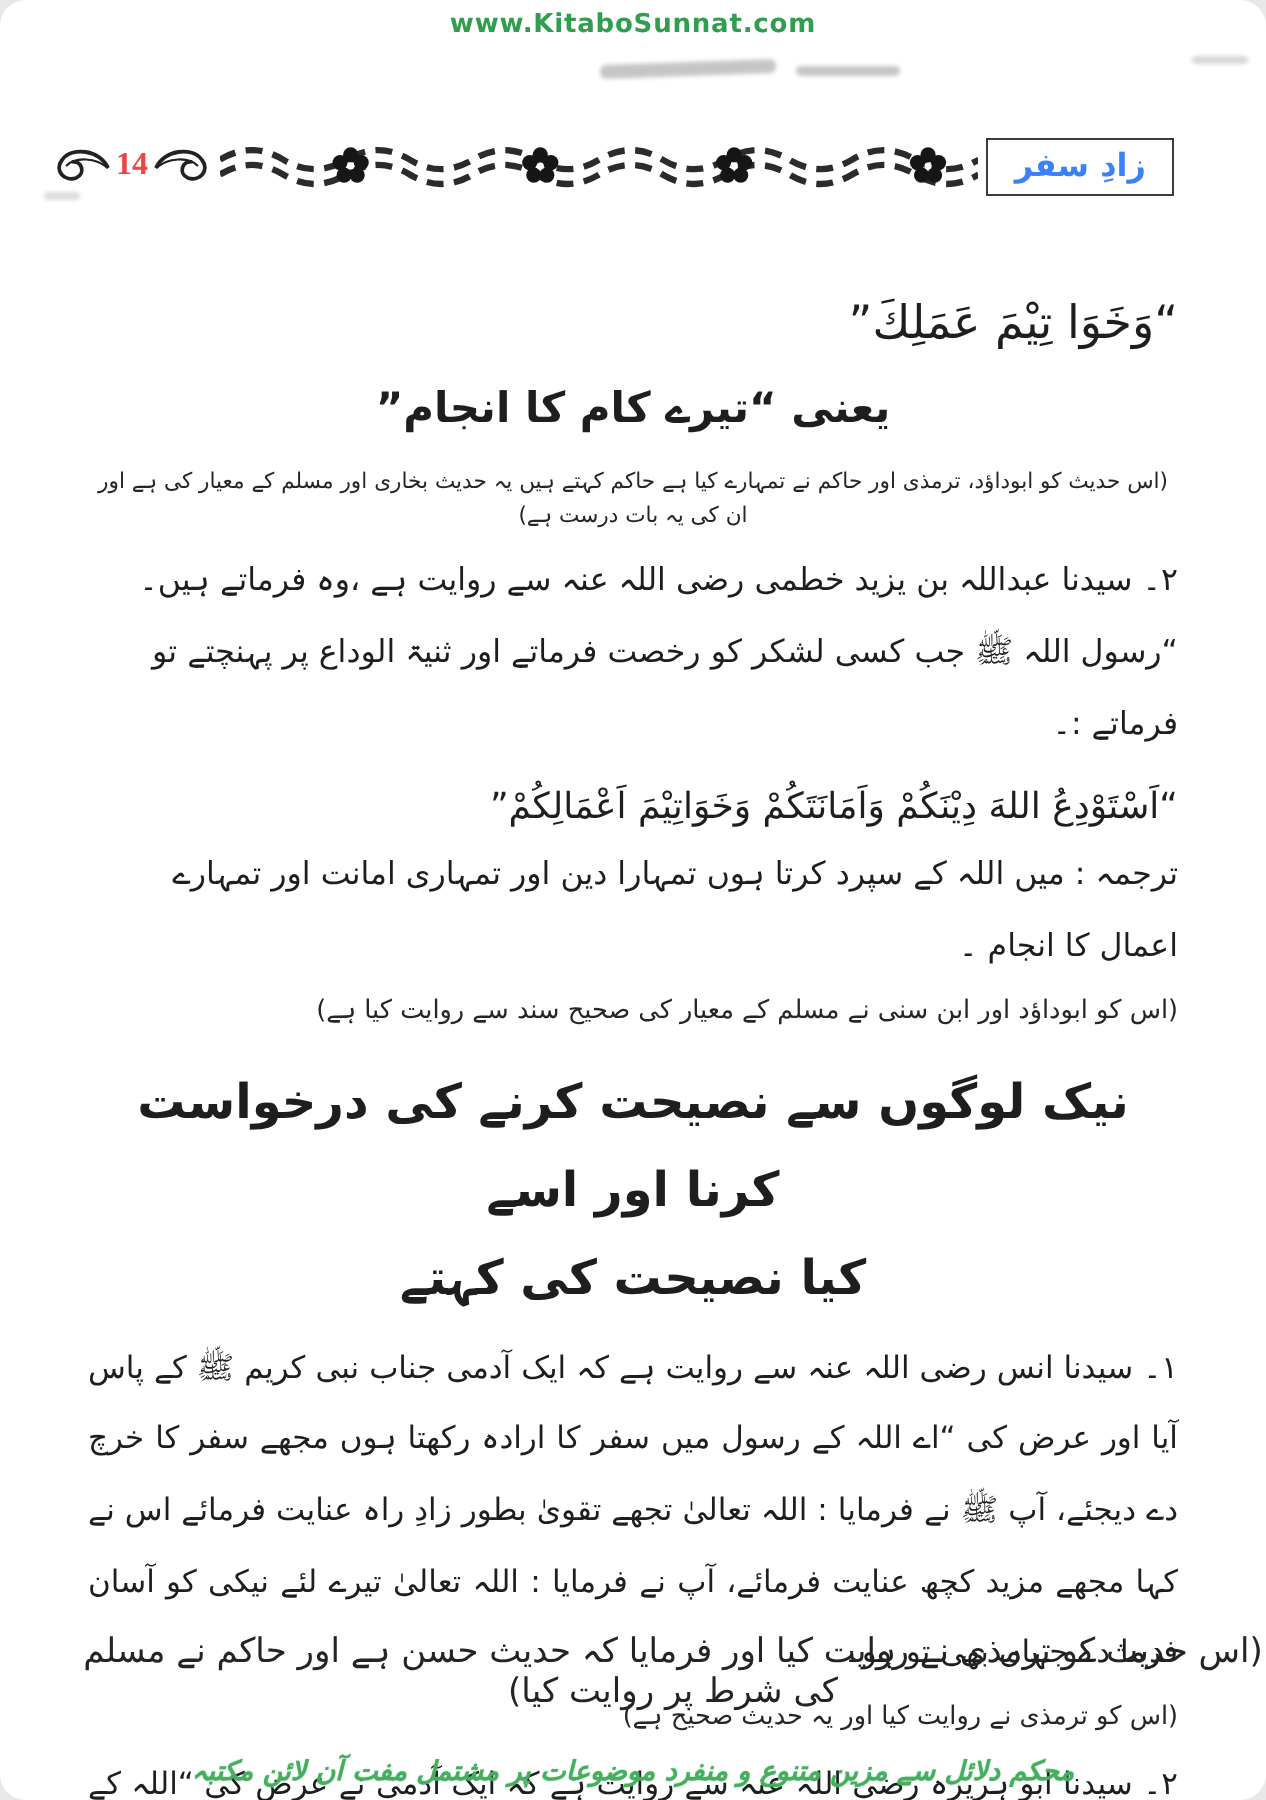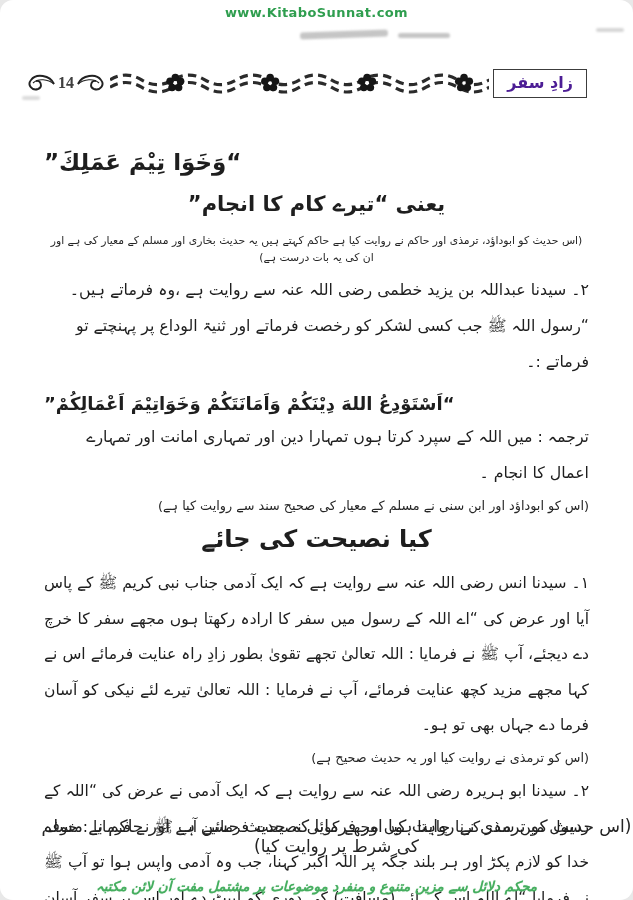--- a/index.html
+++ b/index.html
@@ -30,34 +30,34 @@
   .s3{left:596px;top:28px;width:28px;height:4px;opacity:.35;}
   .s4{left:22px;top:96px;width:18px;height:4px;opacity:.3;}
   
   .band{
     position:absolute;top:60px;left:26px;right:26px;height:46px;
     display:flex;align-items:center;direction:ltr;
   }
   .pagenum-wrap{display:flex;align-items:center;gap:1px;flex:0 0 auto;}
   .pagenum{
     font-family:"Liberation Serif",serif;font-size:16px;font-weight:bold;
-    padding:0 1px;color:#404040;
+    padding:0 1px;color:#ef4444;
   }
   .leaf{flex:0 0 auto;}
   .wave{flex:1 1 auto;height:36px;margin:0 4px;}
   .wave svg{width:100%;height:100%;}
   .title-box{
     flex:0 0 auto;border:1.6px solid #3c3c3c;background:#fff;
     padding:3px 13px 5px;font-size:16px;font-weight:bold;
-    font-family:"DejaVu Sans",sans-serif;color:#4c1d95;
+    font-family:"DejaVu Sans",sans-serif;color:#3b82f6;
     margin-right:20px;
   }
   
   .content{padding:0 44px;}
-  .arabic{font-weight:bold;text-align:left;letter-spacing:.5px;}
+  .arabic{font-weight:normal;text-align:right;letter-spacing:.5px;}
   .arabic.lg{font-size:23px;margin:13px 0 0;line-height:1.5;}
   .arabic.md{font-size:18px;margin:8px 0 0;line-height:1.7;}
   .urdu-heading{
     font-size:21px;font-weight:bold;text-align:center;
     margin:9px 0 0;line-height:1.5;
   }
   .note{color:#262626;margin:0;}
   .note.tiny{font-size:10.8px;text-align:center;margin-top:12px;line-height:1.6;}
   .note.sm{font-size:12.8px;text-align:right;margin-top:3px;line-height:1.7;}
   .line{font-size:15.8px;margin:0;line-height:2.3;text-align:right;}
@@ -125,27 +125,28 @@
       </svg>
     </div>
     <div class="title-box">
       <span>زادِ سفر</span>
     </div>
   </div>
 
   <main class="content" style="padding-top:112px">
     <h2 class="arabic lg">“وَخَوَا تِيْمَ عَمَلِكَ”</h2>
     <h3 class="urdu-heading">یعنی “تیرے کام کا انجام”</h3>
-    <p class="note tiny">(اس حدیث کو ابوداؤد، ترمذی اور حاکم نے روایت کیا ہے حاکم کہتے ہیں یہ حدیث بخاری اور مسلم کے معیار کی ہے اور ان کی یہ بات درست ہے)</p>
+    <p class="note tiny">(اس حدیث کو ابوداؤد، ترمذی اور حاکم نے تمہارے کیا ہے حاکم کہتے ہیں یہ حدیث بخاری اور مسلم کے معیار کی ہے اور ان کی یہ بات درست ہے)</p>
     <p class="line mt">۲۔ سیدنا عبداللہ بن یزید خطمی رضی اللہ عنہ سے روایت ہے ،وہ فرماتے ہیں۔</p>
     <p class="line">“رسول اللہ ﷺ جب کسی لشکر کو رخصت فرماتے اور ثنیۃ الوداع پر پہنچتے تو فرماتے :۔</p>
     <p class="arabic md">“اَسْتَوْدِعُ اللهَ دِيْنَكُمْ وَاَمَانَتَكُمْ وَخَوَاتِيْمَ اَعْمَالِكُمْ”</p>
     <p class="line">ترجمہ : میں اللہ کے سپرد کرتا ہوں تمہارا دین اور تمہاری امانت اور تمہارے اعمال کا انجام ۔</p>
     <p class="note sm">(اس کو ابوداؤد اور ابن سنی نے مسلم کے معیار کی صحیح سند سے روایت کیا ہے)</p>
-    <h2 class="section" style="margin-top:0">کیا نصیحت کی جائے</h2>
+    <h2 class="section">نیک لوگوں سے نصیحت کرنے کی درخواست کرنا اور اسے</h2>
+    <h2 class="section" style="margin-top:0">کیا نصیحت کی کہتے</h2>
     <p class="para">۱۔ سیدنا انس رضی اللہ عنہ سے روایت ہے کہ ایک آدمی جناب نبی کریم ﷺ کے پاس آیا اور عرض کی “اے اللہ کے رسول میں سفر کا ارادہ رکھتا ہوں مجھے سفر کا خرچ دے دیجئے، آپ ﷺ نے فرمایا : اللہ تعالیٰ تجھے تقویٰ بطور زادِ راہ عنایت فرمائے اس نے کہا مجھے مزید کچھ عنایت فرمائے، آپ نے فرمایا : اللہ تعالیٰ تیرے لئے نیکی کو آسان فرما دے جہاں بھی تو ہو۔</p>
     <p class="note sm">(اس کو ترمذی نے روایت کیا اور یہ حدیث صحیح ہے)</p>
     <p class="para">۲۔ سیدنا ابو ہریرہ رضی اللہ عنہ سے روایت ہے کہ ایک آدمی نے عرض کی “اللہ کے رسول میں سفر کرنا چاہتا ہوں مجھے کوئی نصیحت فرمائیے آپ ﷺ نے فرمایا : خوف خدا کو لازم پکڑ اور ہر بلند جگہ پر اللہ اکبر کہنا، جب وہ آدمی واپس ہوا تو آپ ﷺ نے فرمایا “اے اللہ اس کے لئے (مسافت) کی دوری کو لپیٹ دے اور اس پر سفر آسان فرما”۔</p>
   </main>
 
   <p class="bottom-note">(اس حدیث کو ترمذی نے روایت کیا اور فرمایا کہ حدیث حسن ہے اور حاکم نے مسلم کی شرط پر روایت کیا)</p>
   <div class="footer">محکم دلائل سے مزین متنوع و منفرد موضوعات پر مشتمل مفت آن لائن مکتبہ</div>
 
 </div>
 

